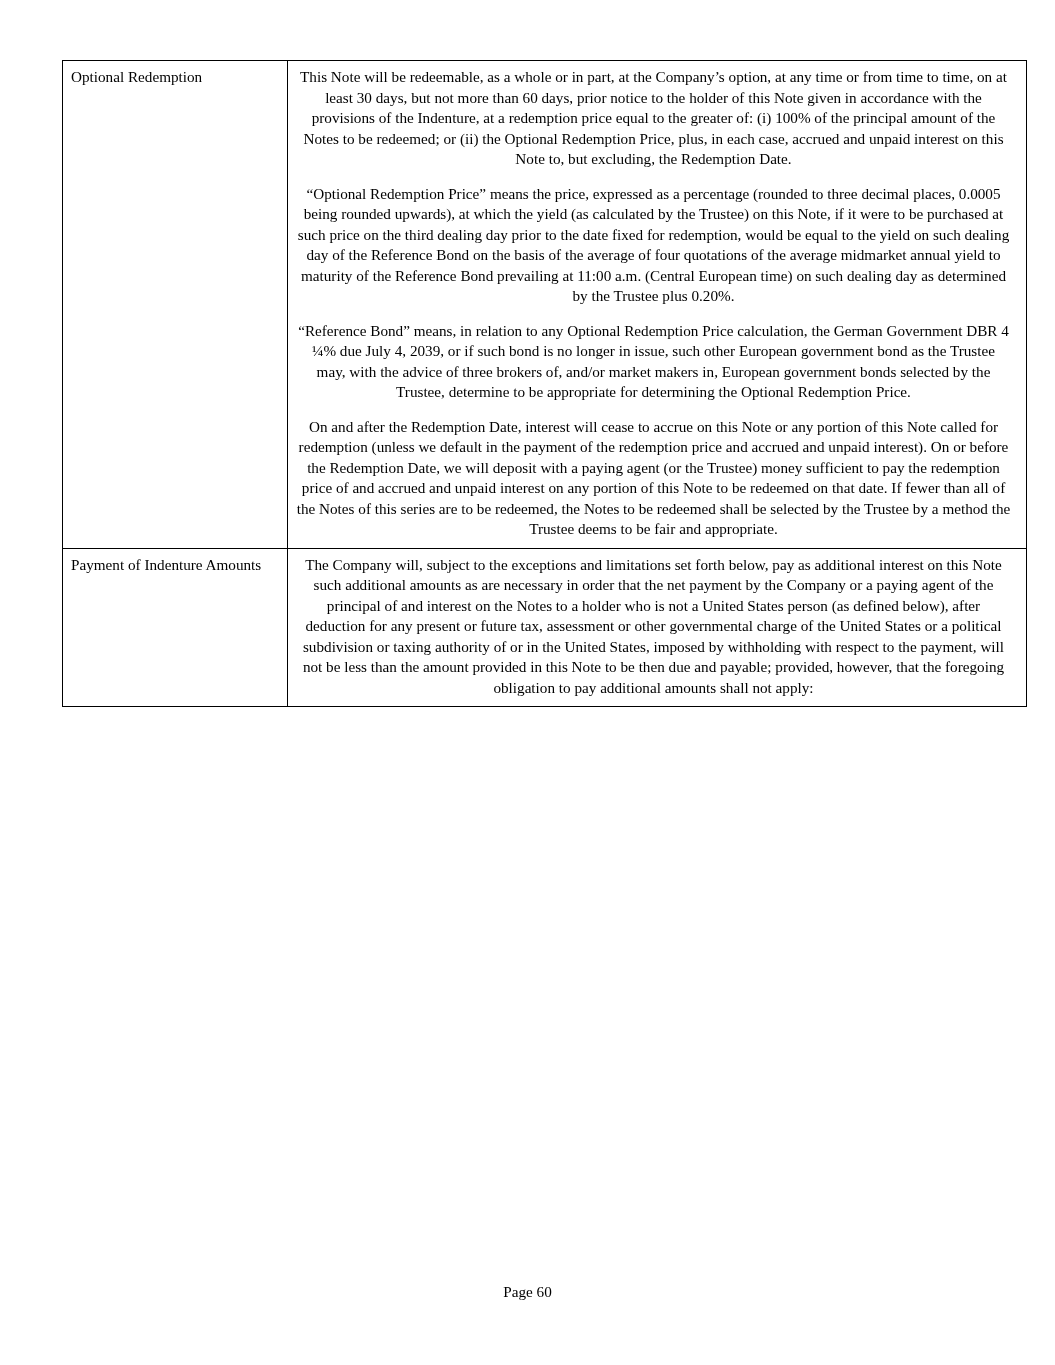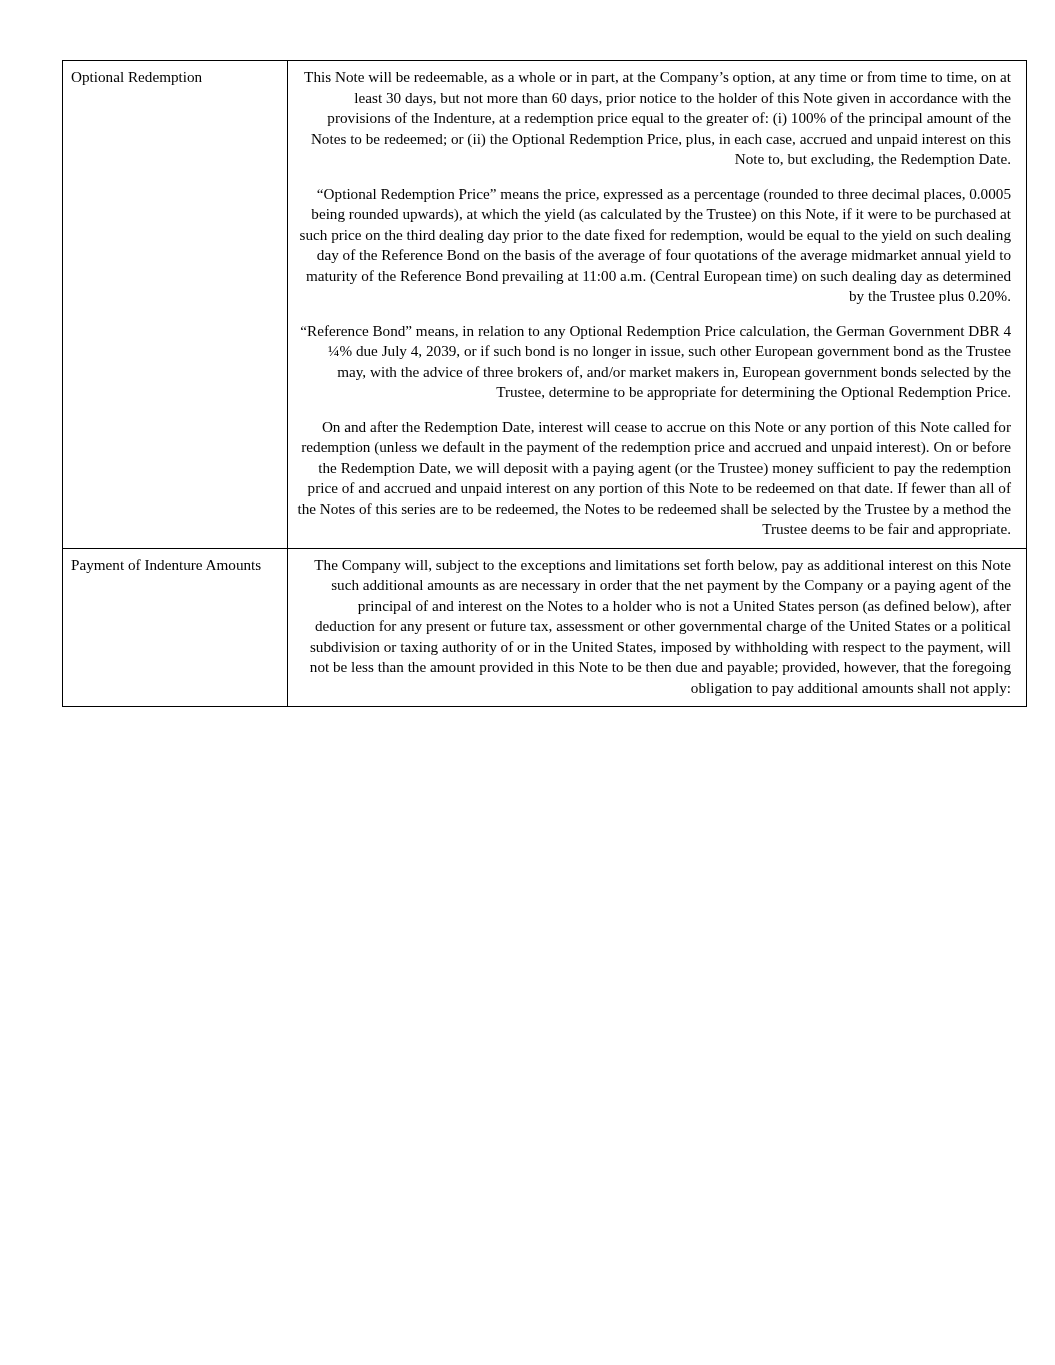--- a/index.html
+++ b/index.html
@@ -38,21 +38,21 @@
     line-height: 1.35;
   }
   .col-label {
     width: 208px;
   }
   .col-body {
     width: 722px;
   }
   .para {
     margin: 0 7px 14px 0;
-    text-align: right;
+    text-align: center;
   }
   .para:last-child {
     margin-bottom: 0;
   }
   .label-text {
     display: block;
   }
   .page-number {
     position: absolute;
     left: 0;
@@ -85,14 +85,15 @@
         <td class="col-label">
           <span class="label-text">Payment of Indenture Amounts</span>
         </td>
         <td class="col-body">
           <p class="para">The Company will, subject to the exceptions and limitations set forth below, pay as additional interest on this Note such additional amounts as are necessary in order that the net payment by the Company or a paying agent of the principal of and interest on the Notes to a holder who is not a United States person (as defined below), after deduction for any present or future tax, assessment or other governmental charge of the United States or a political subdivision or taxing authority of or in the United States, imposed by withholding with respect to the payment, will not be less than the amount provided in this Note to be then due and payable; provided, however, that the foregoing obligation to pay additional amounts shall not apply:</p>
         </td>
       </tr>
     </tbody>
   </table>
 
+  <div class="page-number">Page 60</div>
 
 </div>
 
 </body></html>

